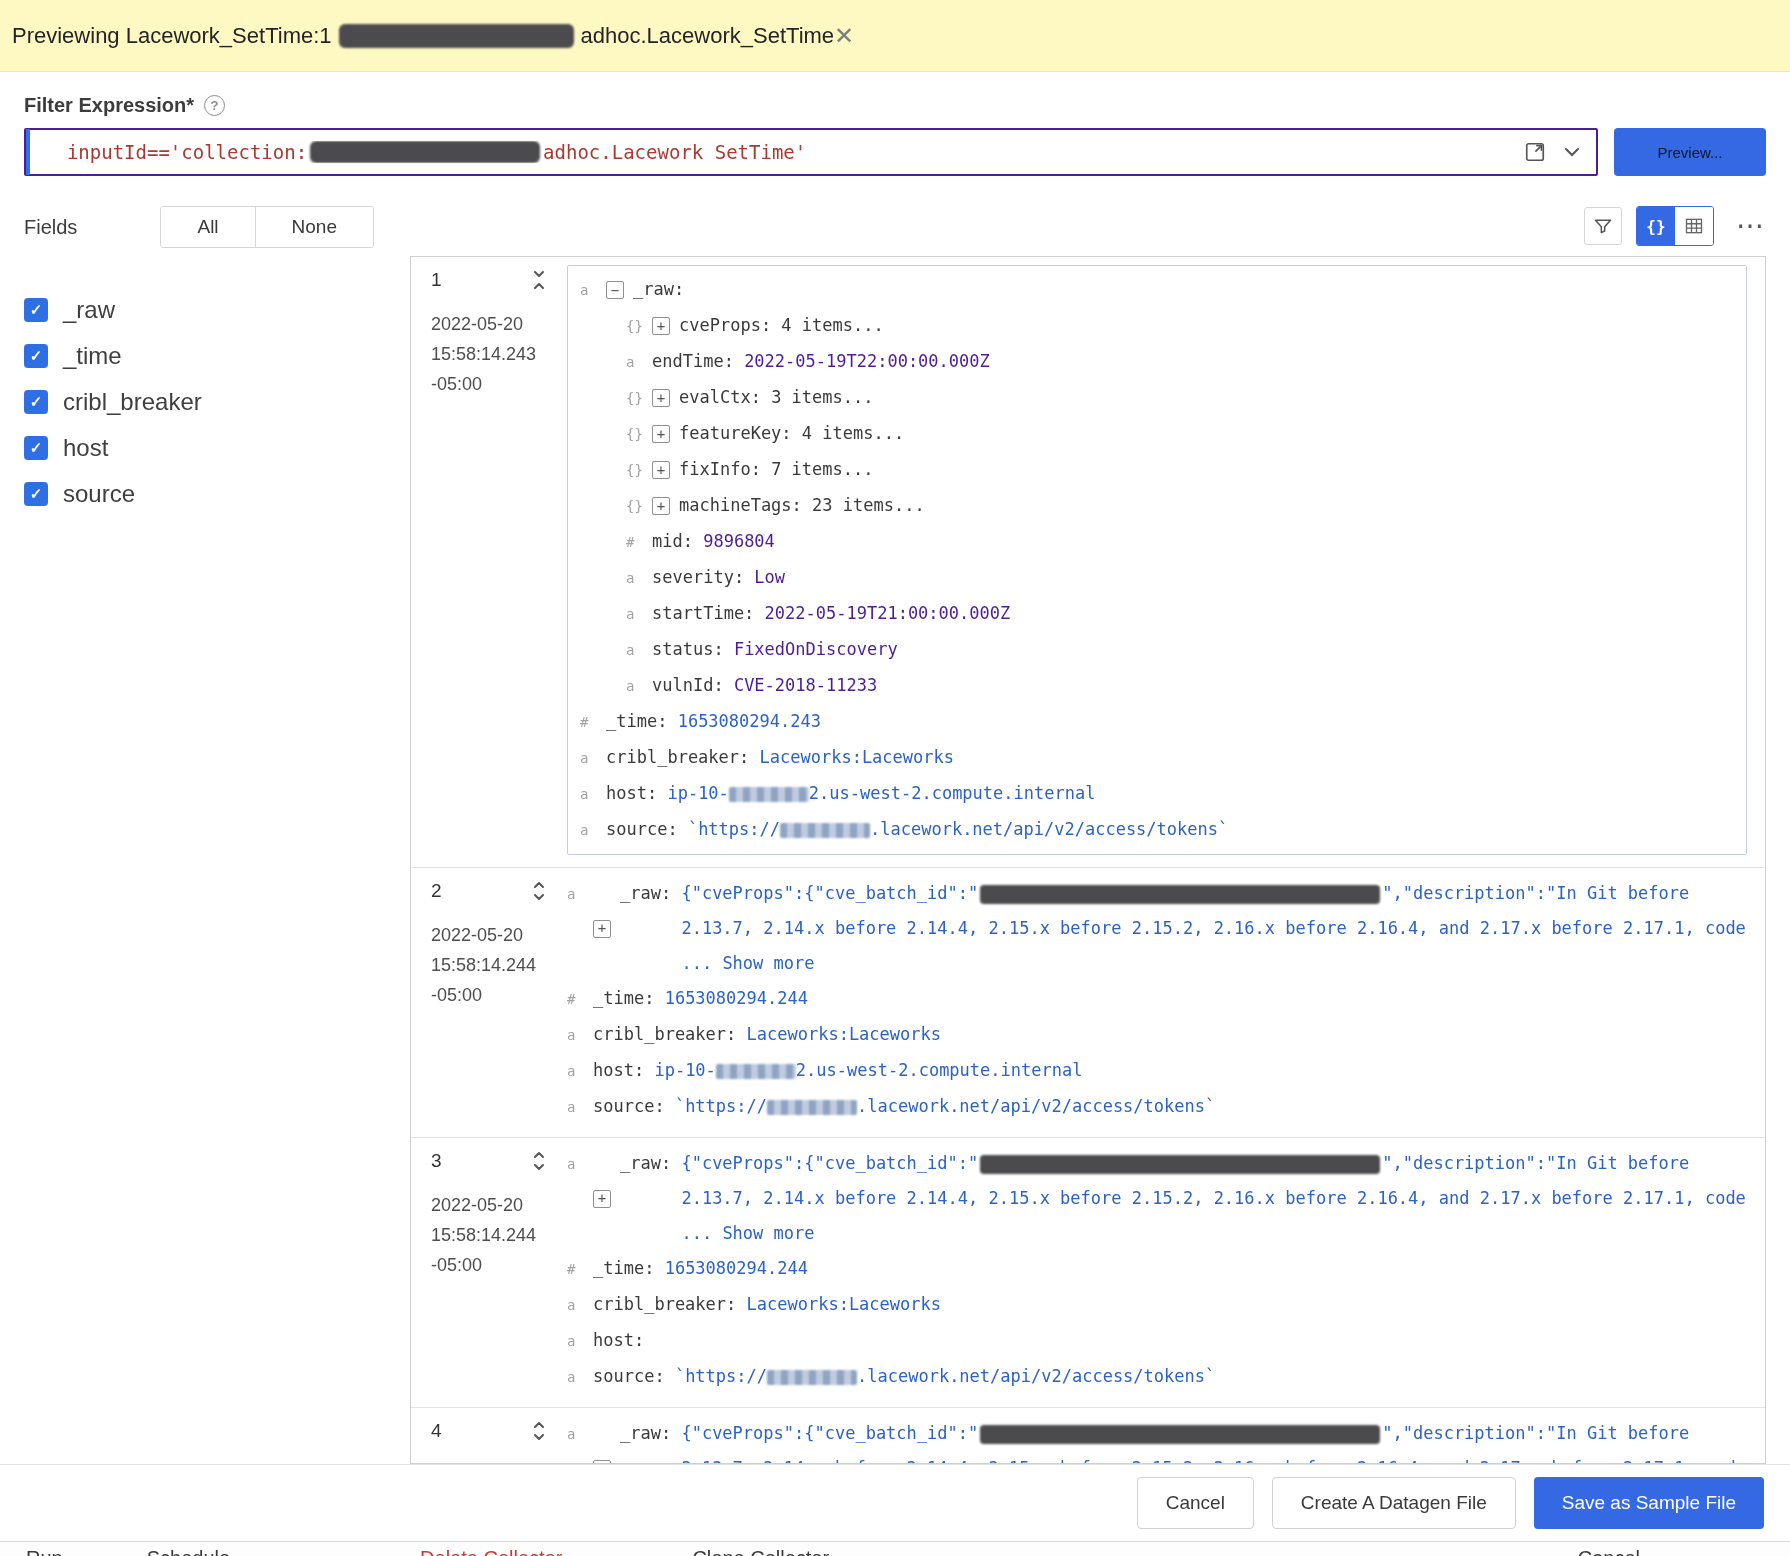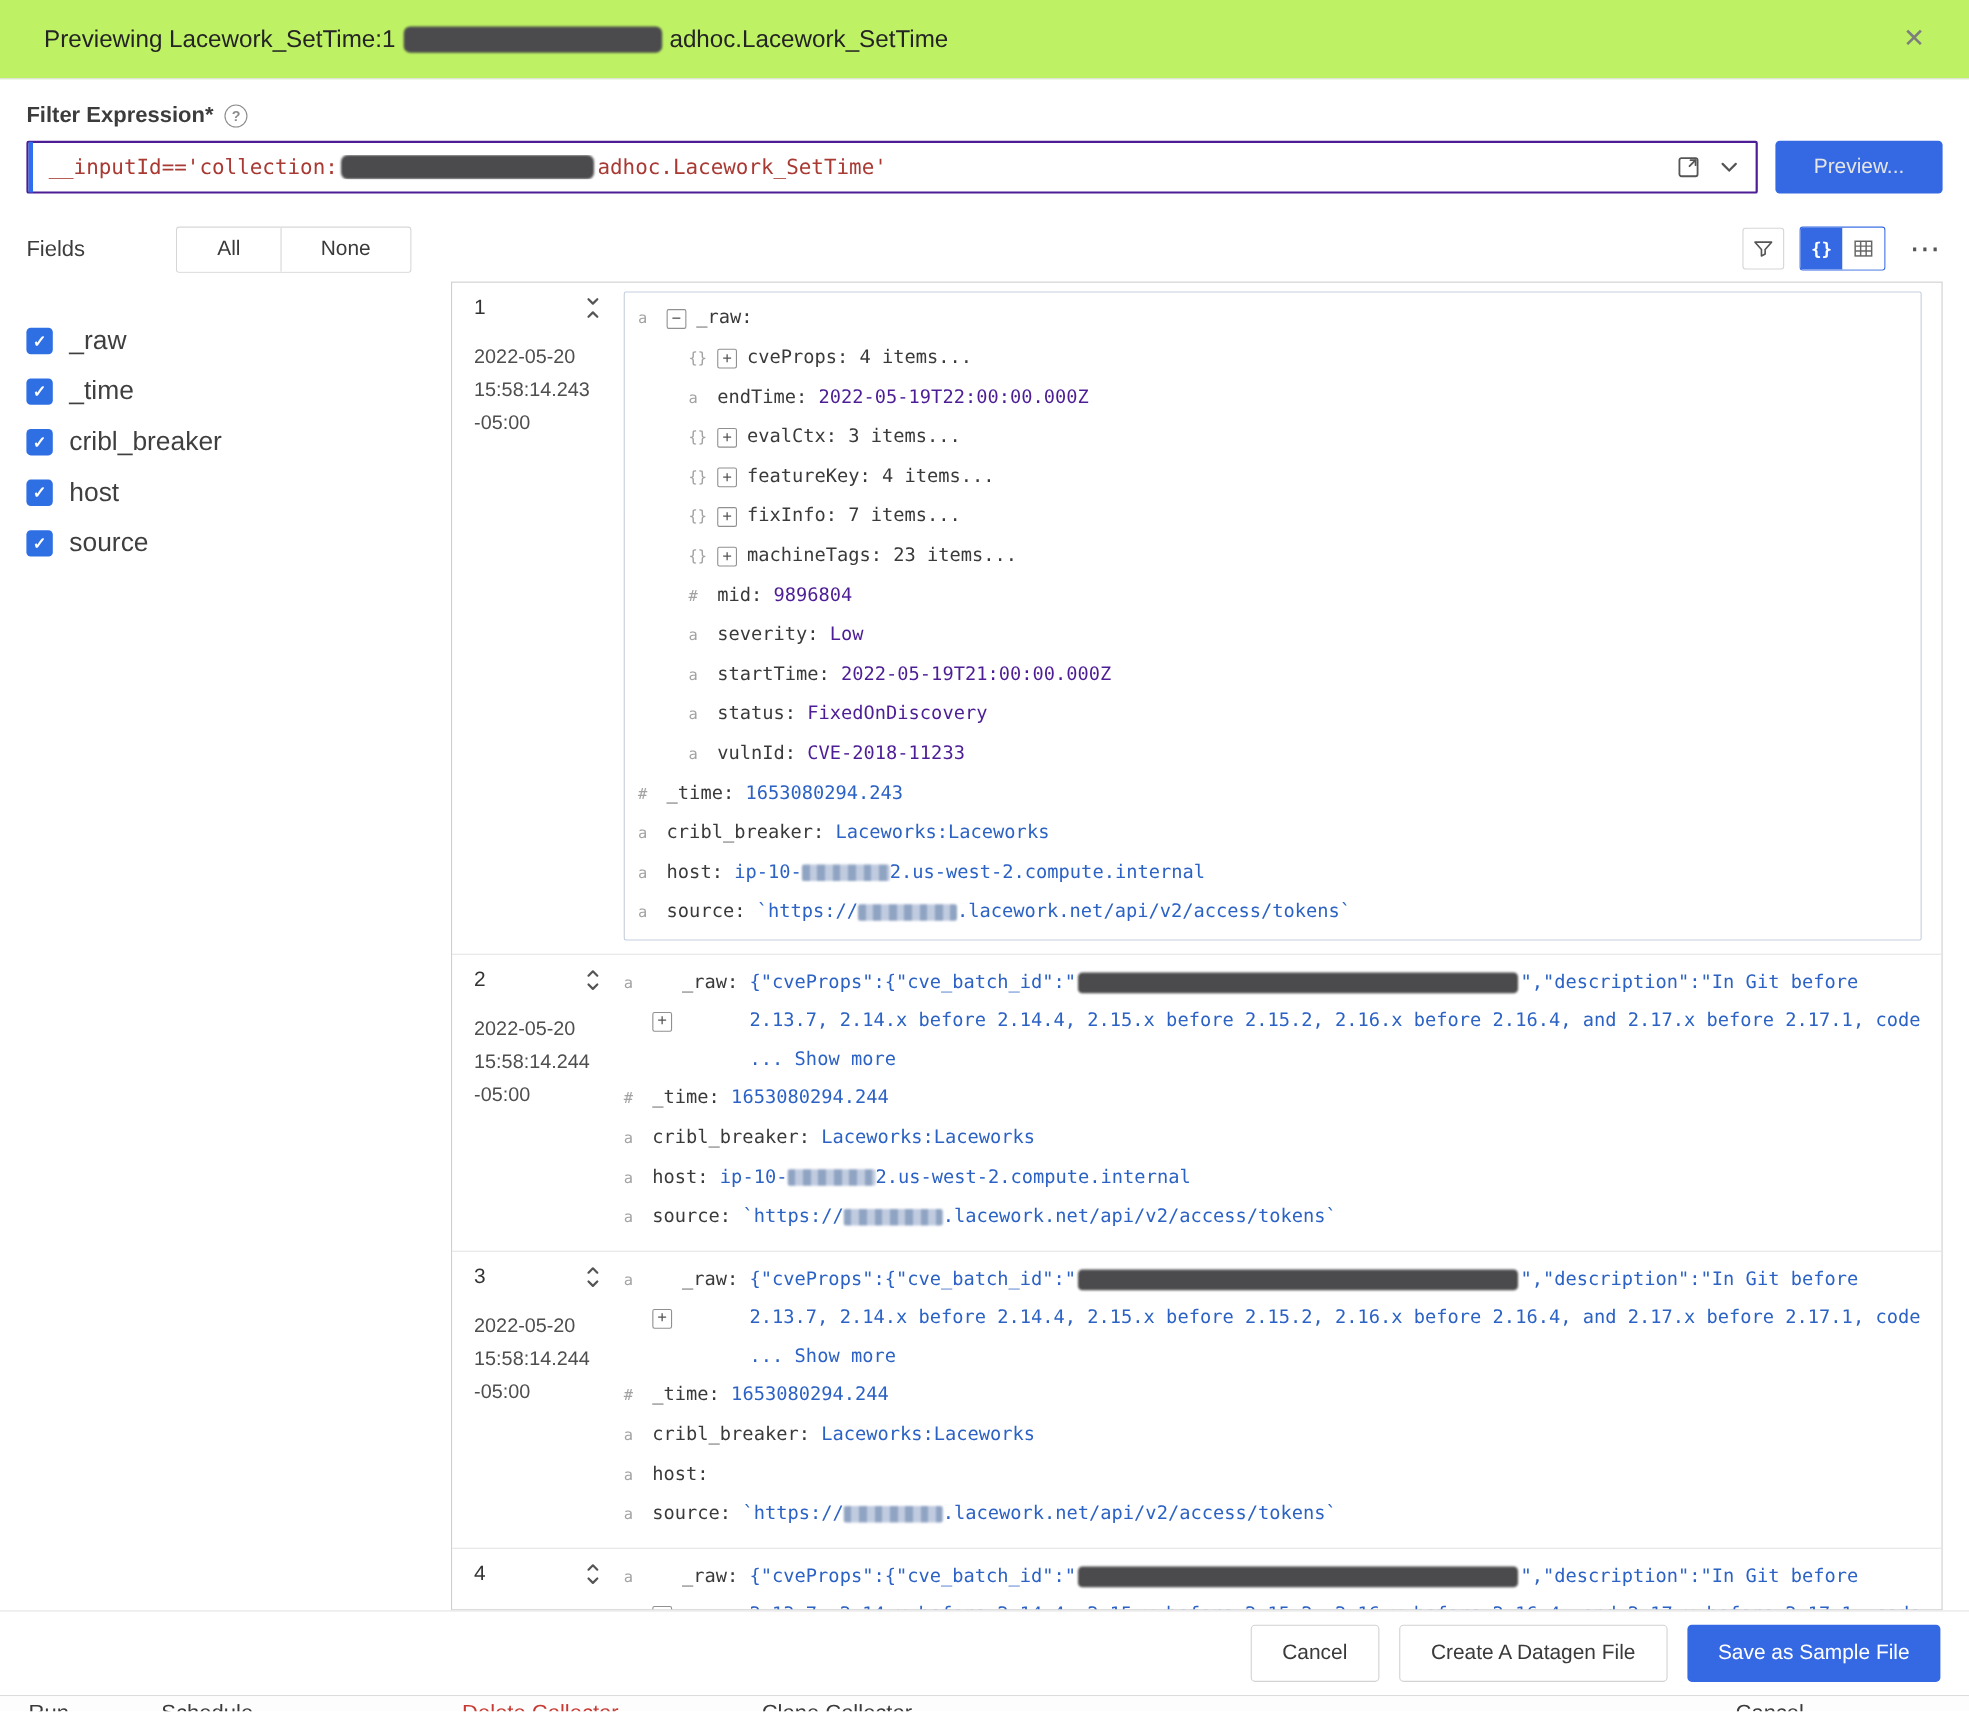--- a/index.html
+++ b/index.html
@@ -6,22 +6,22 @@
   html, body { width: 1790px; height: 1556px; }
   body {
     font-family: "Liberation Sans", sans-serif;
     background: #ffffff; color: #333;
     display: flex; flex-direction: column; overflow: hidden;
   }
   .mono { font-family: "DejaVu Sans Mono", monospace; }
 
   
   .modal-header {
-    flex: 0 0 72px; background: #bef264; border-bottom: 1px solid #e2e2e4;
-    display: flex; align-items: center; justify-content: space-between; padding: 0 40px;
+    flex: 0 0 72px; background: #fef9c3; border-bottom: 1px solid #e2e2e4;
+    display: flex; align-items: center; padding: 0 12px;
   }
   .modal-title { font-size: 22px; color: #242424; display: flex; align-items: center; gap: 3px; }
   .close-btn { border: none; background: none; font-size: 24px; color: #7d7d7d; cursor: pointer; }
 
   
   .redact { display: inline-block; vertical-align: middle; background: #4b4b4d; border-radius: 6px; filter: blur(1.2px); }
   .r-title { width: 235px; height: 24px; margin: 0 4px; }
   .r-expr  { width: 230px; height: 22px; margin: 0 3px; }
   .r-batch { width: 400px; height: 19px; border-radius: 4px; margin: 0 2px; }
   .r-host, .r-src {
@@ -43,21 +43,21 @@
   .expr-input {
     flex: 1; height: 48px; border: 2px solid #4c1d95; border-radius: 2px; position: relative;
     display: flex; align-items: center; padding: 0 16px 0 18px; background: #fff; cursor: text;
   }
   .expr-input::before { content: ""; position: absolute; left: 0; top: -1px; bottom: -1px; width: 4px; background: #2f6fed; }
   .expr-text { flex: 1; font-size: 19px; color: #a93a33; display: flex; align-items: center; white-space: nowrap; overflow: hidden; }
   .expr-icons { display: flex; align-items: center; gap: 18px; }
   .expr-icons span { display: inline-flex; cursor: pointer; }
   .preview-btn {
     width: 152px; height: 48px; flex: none; border: none; border-radius: 4px;
-    background: #3569e3; color: #e5e5e5; font-size: 19px; cursor: pointer;
+    background: #3569e3; color: #0f172a; font-size: 15px; cursor: pointer;
   }
 
   
   .main { flex: 1; min-height: 0; display: flex; gap: 36px; padding: 18px 24px 0; }
 
   .fields-col { width: 350px; flex: none; }
   .fields-head { display: flex; align-items: center; justify-content: space-between; margin-bottom: 48px; }
   .fields-title { font-size: 20px; color: #3c3c3c; }
   .segmented { display: flex; border: 1px solid #d6d6d6; border-radius: 3px; overflow: hidden; }
   .segmented .seg { border: none; background: #fff; padding: 9px 36px; font-size: 19px; color: #3a3a3a; cursor: pointer; }

